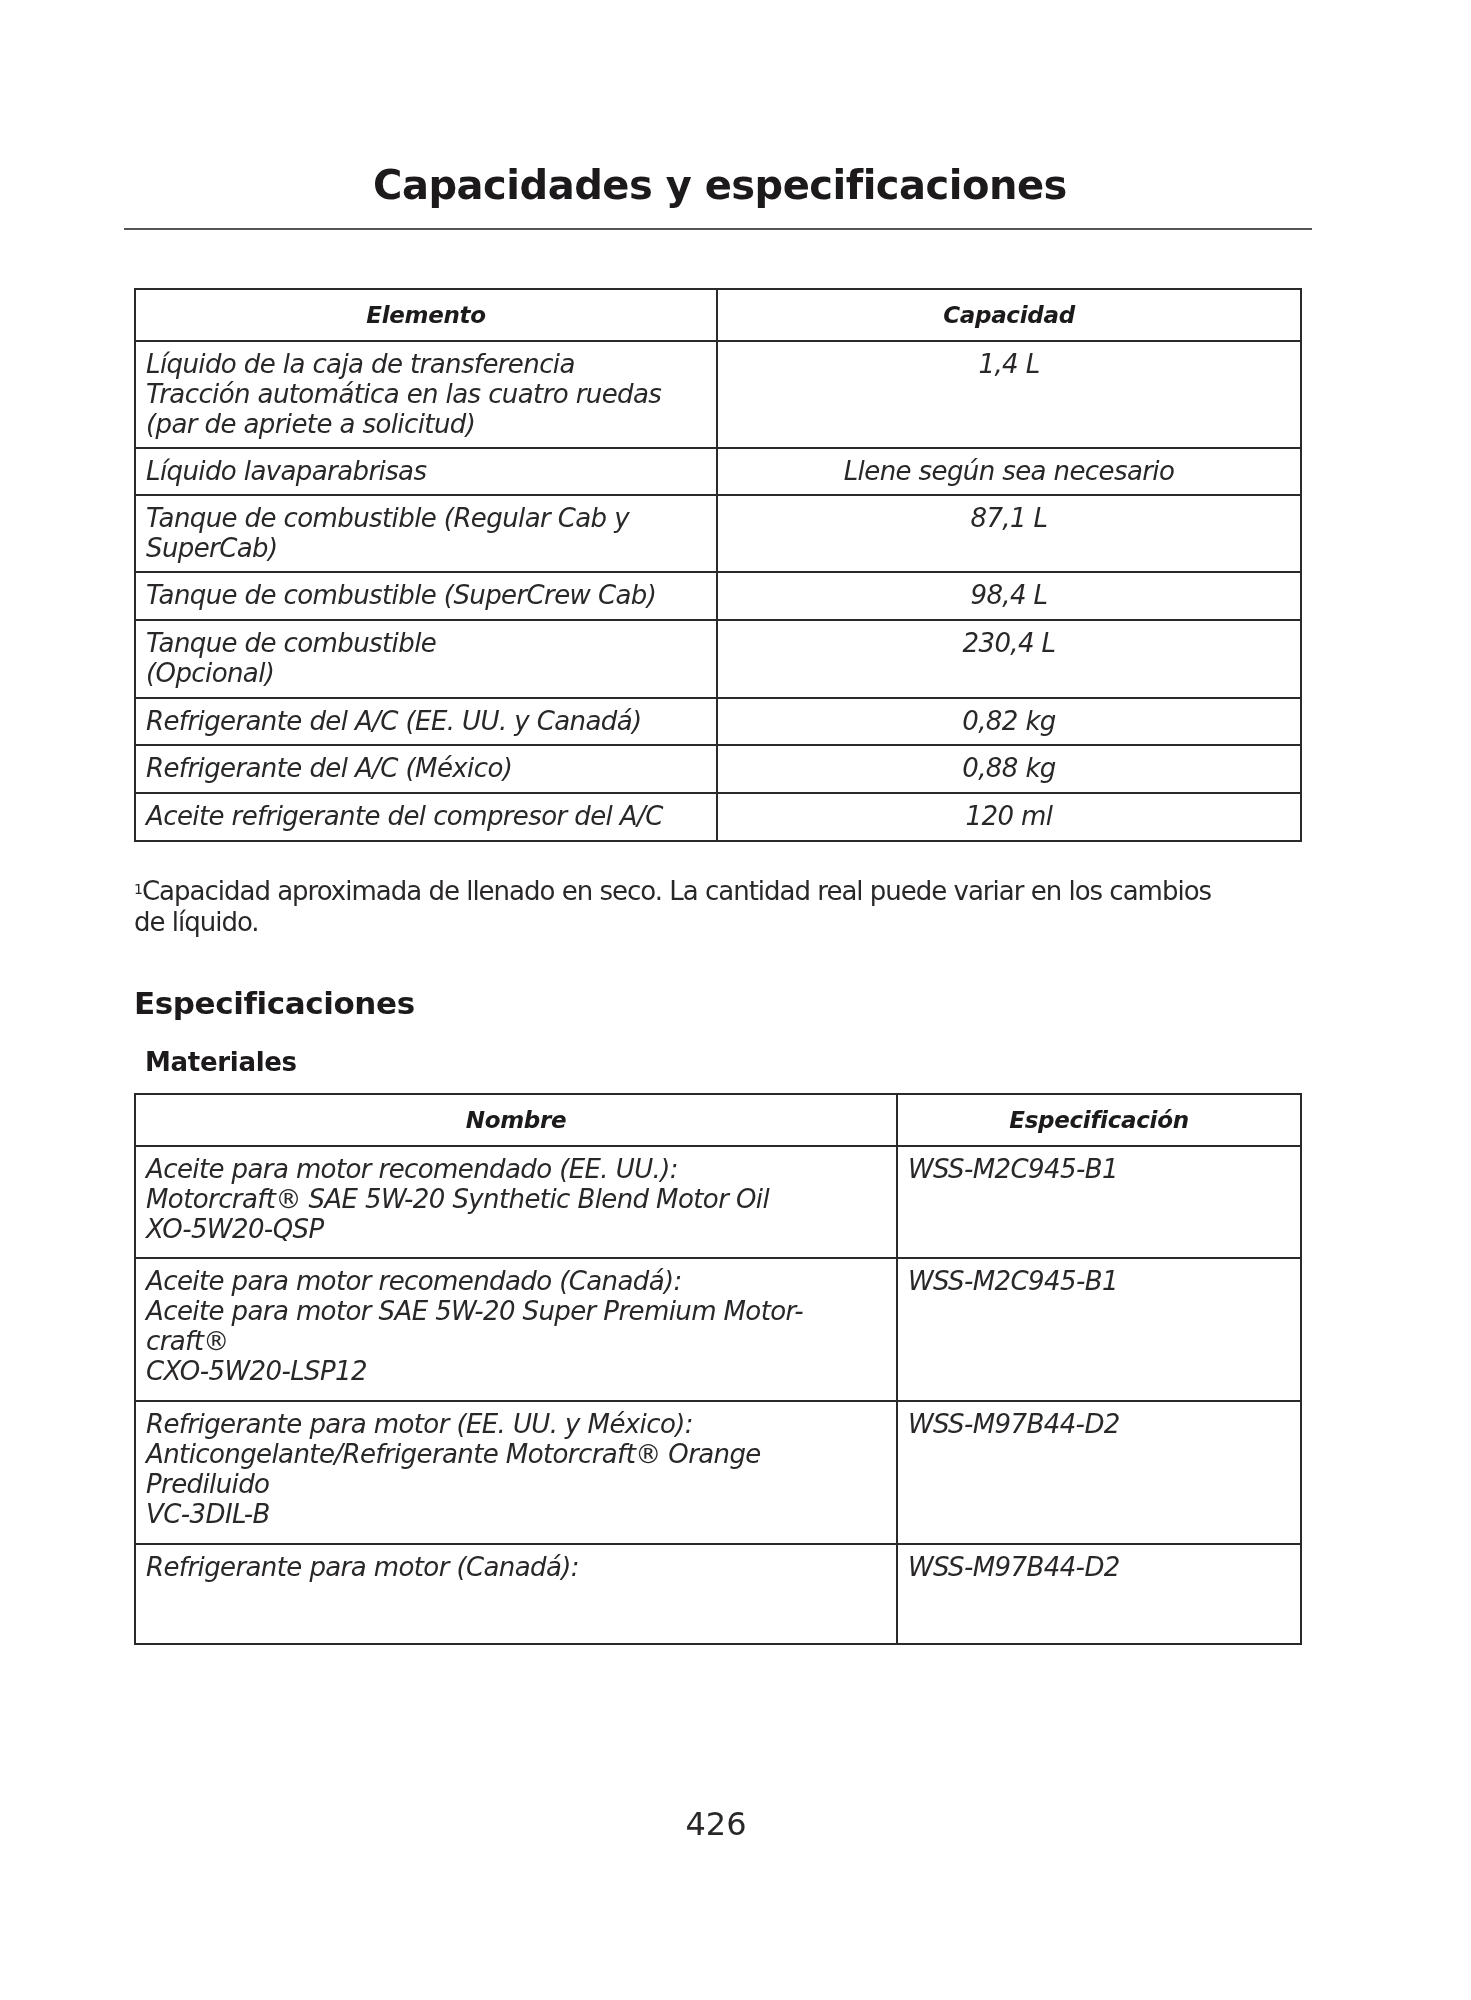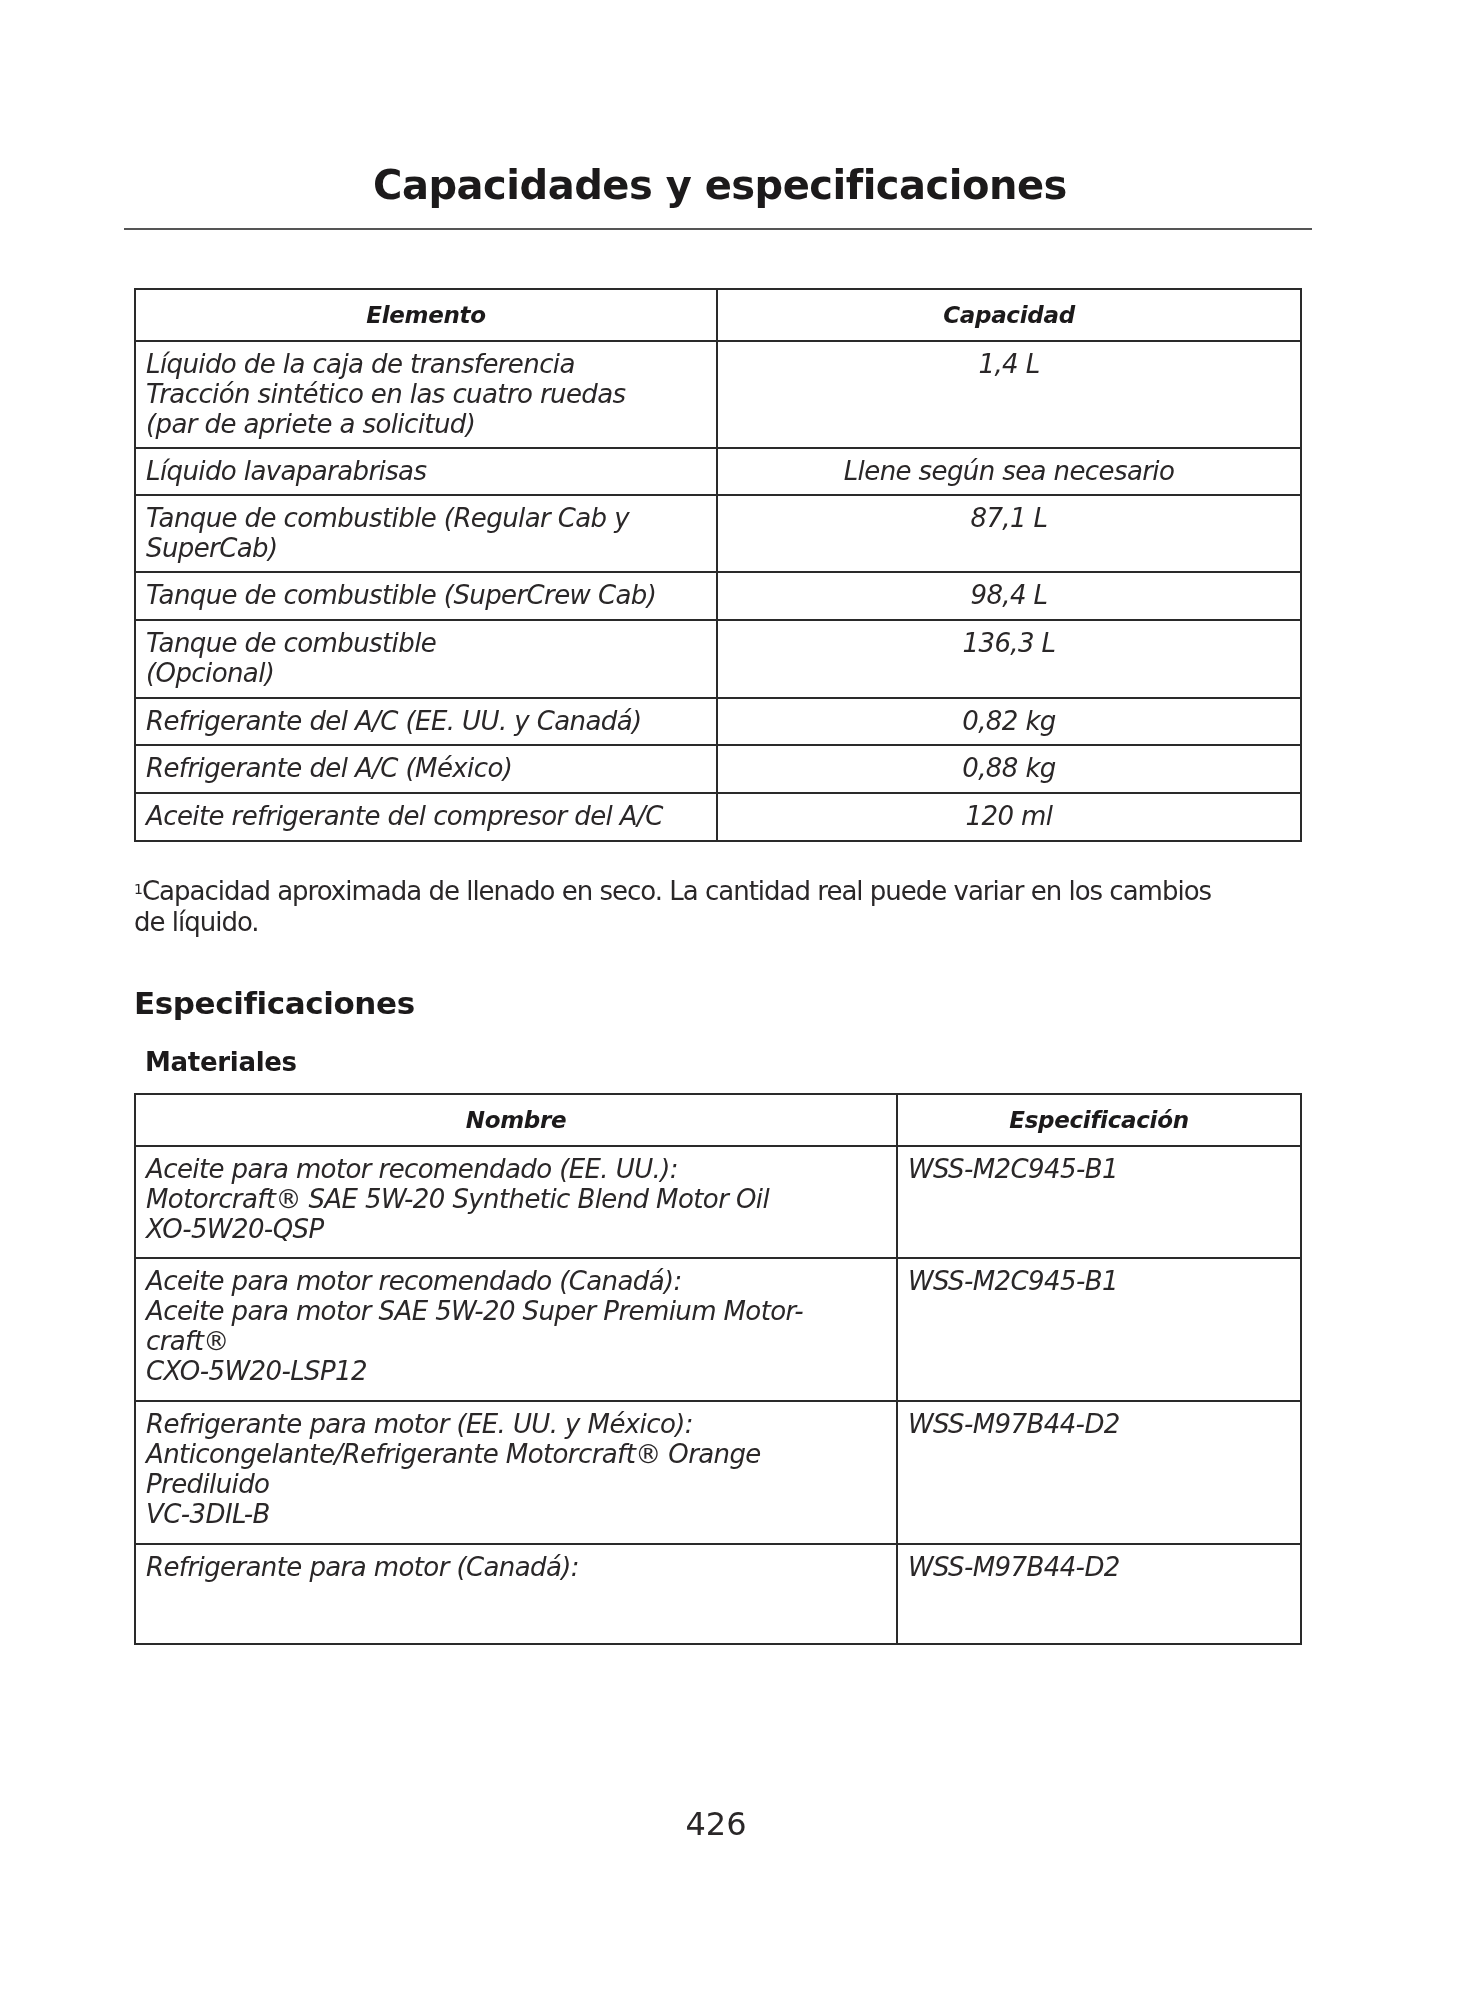--- a/index.html
+++ b/index.html
@@ -47,21 +47,21 @@
   <thead>
     <tr style="height:52px">
       <th>Elemento</th>
       <th>Capacidad</th>
     </tr>
   </thead>
   <tbody>
     <tr style="height:105px">
       <td>
         <span class="line">Líquido de la caja de transferencia</span>
-        <span class="line">Tracción sintético en las cuatro ruedas</span>
+        <span class="line">Tracción automática en las cuatro ruedas</span>
         <span class="line">(par de apriete a solicitud)</span>
       </td>
       <td class="val">1,4 L</td>
     </tr>
     <tr style="height:47px">
       <td>
         <span class="line">Líquido lavaparabrisas</span>
       </td>
       <td class="val">Llene según sea necesario</td>
     </tr>
@@ -76,21 +76,21 @@
       <td>
         <span class="line">Tanque de combustible (SuperCrew Cab)</span>
       </td>
       <td class="val">98,4 L</td>
     </tr>
     <tr style="height:78px">
       <td>
         <span class="line">Tanque de combustible</span>
         <span class="line">(Opcional)</span>
       </td>
-      <td class="val">136,3 L</td>
+      <td class="val">230,4 L</td>
     </tr>
     <tr style="height:47px">
       <td>
         <span class="line">Refrigerante del A/C (EE. UU. y Canadá)</span>
       </td>
       <td class="val">0,82 kg</td>
     </tr>
     <tr style="height:48px">
       <td>
         <span class="line">Refrigerante del A/C (México)</span>

